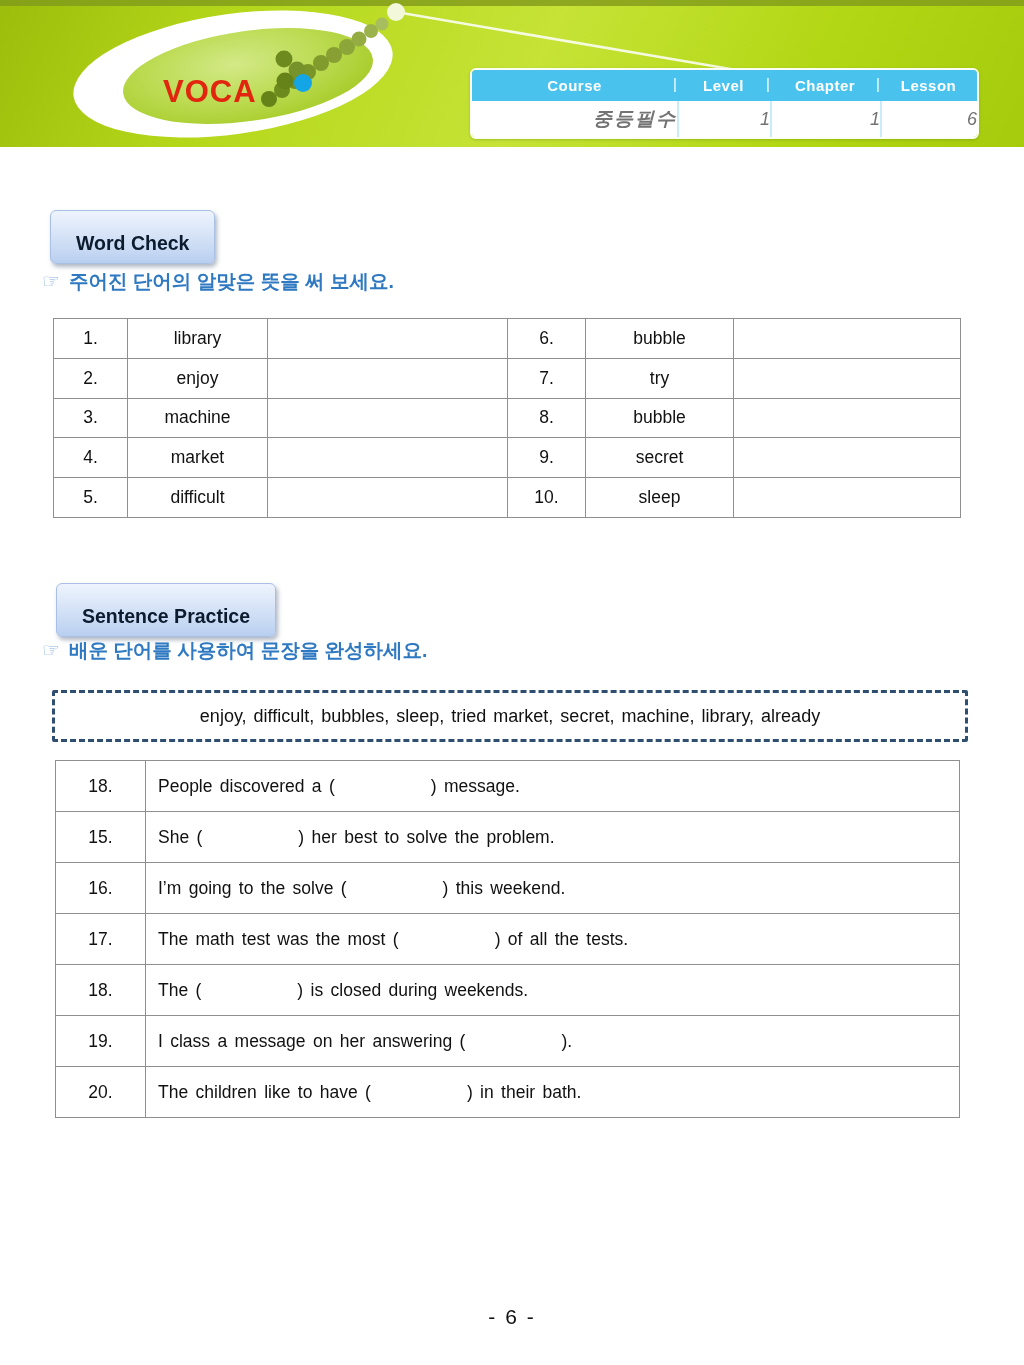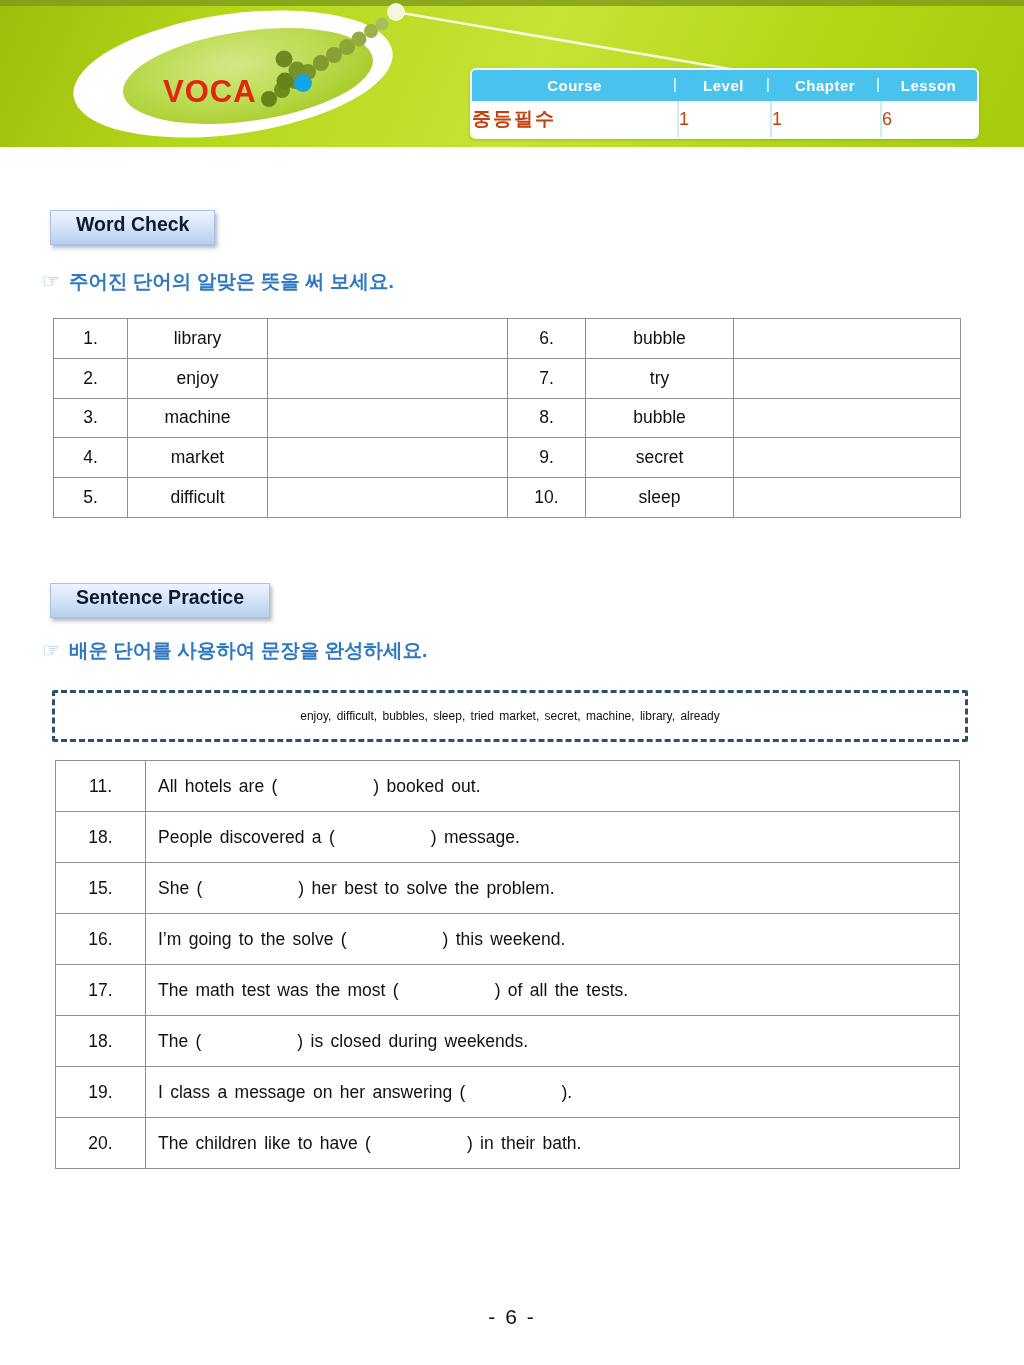--- a/index.html
+++ b/index.html
@@ -20,52 +20,52 @@
   .decor { position:absolute; top:0; left:0; }
 
   
   .info-table { position:absolute; left:470px; top:68px; border-collapse:separate; border-spacing:0;
                 table-layout:fixed; border:2px solid #fbfef2; border-radius:6px; overflow:hidden;
                 box-shadow:0 1px 3px rgba(60,90,10,.25); }
   .info-table col.c1{width:205px}.info-table col.c2{width:93px}.info-table col.c3{width:110px}.info-table col.c4{width:97px}
   .info-table th { background:#49c3ee; color:#ffffff; font-size:15px; font-weight:bold; height:31px;
                    text-align:center; position:relative; letter-spacing:.5px; }
   .info-table th .pipe { position:absolute; left:-4px; top:5px; color:#ffffff; font-weight:normal; font-size:15px; }
-  .info-table td { background:#ffffff; height:36px; text-align:left; font-size:18px; color:#c2410c; }
+  .info-table td { background:#ffffff; height:36px; text-align:right; font-size:18px; color:#737373;font-style:italic; }
   .info-table td + td { border-left:2px solid #c8ecfa; }
   .info-table td.course-val { font-size:19px; font-weight:700; letter-spacing:2px; }
 
   
-  .section-btn { position:absolute; display:inline-block; padding:2px 25px 8px;
-                 border-radius:0; border:1px solid #a9c0e4;
+  .section-btn { position:absolute; display:inline-block; padding:21px 25px 8px;
+                 border-radius:6px; border:1px solid #a9c0e4;
                  background:linear-gradient(180deg,#eef4fd 0%,#d7e4f7 45%,#b9cff0 100%);
                  box-shadow:2px 3px 4px rgba(100,115,140,.5);
                  font-size:19.5px; font-weight:bold; color:#0d1b2e; }
   .btn-wc { left:50px; top:210px; }
-  .btn-sp { left:50px; top:583px;text-align:right; }
+  .btn-sp { left:56px; top:583px;text-align:right; }
 
   
   .instruction { position:absolute; font-size:19.5px; font-weight:600; color:#2e79c1; }
   .ins-1 { left:42px; top:268px; }
   .ins-2 { left:42px; top:637px; }
   .pointer { color:#8aafdc; margin-right:9px; font-weight:normal; font-size:20px; }
 
   
   .word-table { position:absolute; left:53px; top:318px; border-collapse:collapse; table-layout:fixed;
                 width:907px; background:#fff; }
   .word-table td { border:1.6px solid #8f8f8f; height:39.8px; text-align:center;
                    font-size:17.5px; color:#111; word-spacing:2px; }
   .word-table col.n1{width:74px}.word-table col.w1{width:140px}.word-table col.b1{width:240px}
   .word-table col.n2{width:78px}.word-table col.w2{width:148px}.word-table col.b2{width:227px}
 
   
   .word-bank { position:absolute; left:52px; top:690px; width:916px; height:52px;
                border:3.5px dashed #2f4f72; border-radius:2px; background:#ffffff;
                display:flex; align-items:center; justify-content:center;
-               font-size:12px; color:#111; word-spacing:2px; }
+               font-size:18px; color:#111; word-spacing:2px; }
 
   
   .sent-table { position:absolute; left:55px; top:760px; border-collapse:collapse; table-layout:fixed;
                 width:905px; background:#fff; }
   .sent-table td { border:1.6px solid #8f8f8f; height:51px; font-size:17.5px; color:#111; word-spacing:2.5px; }
   .sent-table col.num{width:90px}
   .sent-table td.num { text-align:center; }
   .sent-table td.sent { padding-left:12px; }
   .gap { display:inline-block; width:96px; }
 
@@ -197,24 +197,20 @@
     <span>enjoy, difficult, bubbles, sleep, tried market, secret, machine, library, already</span>
   </div>
 
   <table class="sent-table">
     <colgroup>
         <col class="num">
         <col>
       </colgroup>
     <tbody>
       <tr>
-        <td class="num">11.</td>
-        <td class="sent"><span>All hotels are (</span><span class="gap"></span><span>) booked out.</span></td>
-      </tr>
-      <tr>
         <td class="num">18.</td>
         <td class="sent"><span>People discovered a (</span><span class="gap"></span><span>) message.</span></td>
       </tr>
       <tr>
         <td class="num">15.</td>
         <td class="sent"><span>She (</span><span class="gap"></span><span>) her best to solve the problem.</span></td>
       </tr>
       <tr>
         <td class="num">16.</td>
         <td class="sent"><span>I’m going to the solve (</span><span class="gap"></span><span>) this weekend.</span></td>

